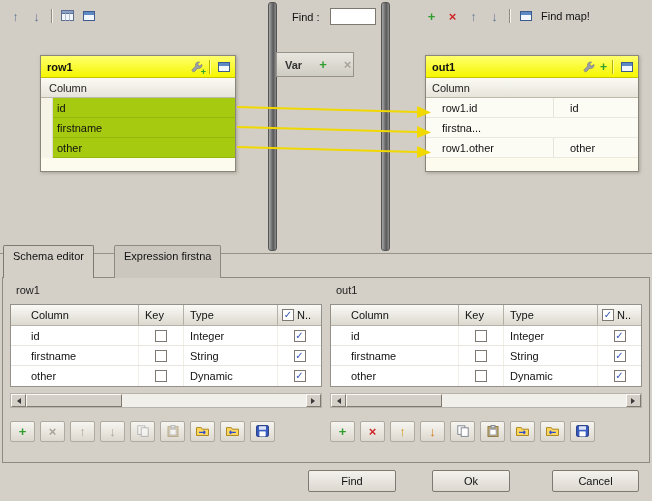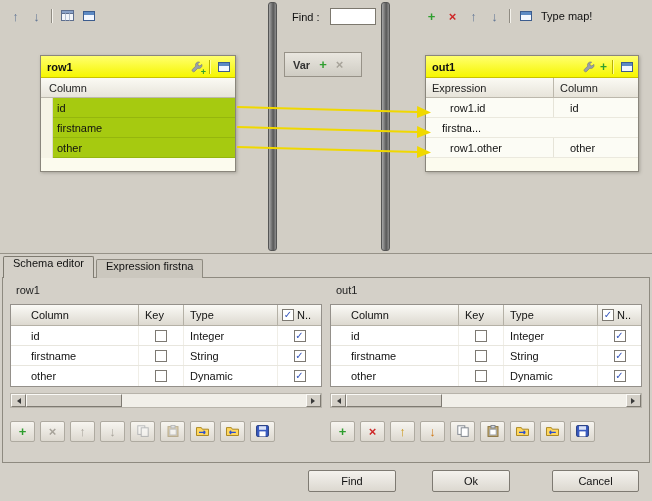--- a/index.html
+++ b/index.html
@@ -12,47 +12,47 @@
 .maplink{stroke:#f0d800;stroke-width:2}
 .tb{position:absolute;display:flex;align-items:center;gap:2px;z-index:3}
 .tb-btn{min-width:19px;height:18px;display:flex;align-items:center;justify-content:center;border-radius:2px}
 .glyph{font-weight:bold;font-size:13px;line-height:1}
 .g-blue{color:#5f7494}.g-green{color:#2f9e2f}.g-red{color:#ce2727}.g-dim{color:#a7a39a}
 .g-gold{color:#c9930f}.g-orange{color:#cf7714}
 .vsep{width:2px;height:14px;border-left:1px solid #8f8b82;border-right:1px solid #f4f2ec;margin:0 3px}
 .automap{padding:0 4px}
 .findrow{position:absolute;left:292px;top:8px;display:flex;align-items:center;gap:10px;z-index:3}
 .find-input{width:46px;height:17px;border:1px solid #7c786e;background:#fff;font:11px "Liberation Sans",sans-serif;padding:0 2px;outline:none}
-.var-panel{position:absolute;left:284px;top:52px;width:78px;height:25px;display:flex;align-items:center;gap:9px;padding:0 8px;background:linear-gradient(#e9e6df,#cfccc3);border:1px solid #979288;z-index:3}
+.var-panel{position:absolute;left:276px;top:52px;width:78px;height:25px;display:flex;align-items:center;gap:17px;padding:0 8px;background:linear-gradient(#e9e6df,#cfccc3);border:1px solid #979288;z-index:3}
 .var-lbl{font-weight:bold;color:#333}
 .map-table{position:absolute;top:55px;border:1px solid #8a867c;background:#fdfdf6;z-index:2;box-shadow:1px 1px 3px rgba(80,80,70,.35)}
 .row1-t{left:40px;width:196px}
 .out1-t{left:425px;width:214px}
 .mt-title{height:22px;display:flex;align-items:center;padding:0 4px 0 6px;background:linear-gradient(#ffff6e,#f6f600);border-bottom:1px solid #c9c200}
 .mt-name{font-weight:bold;flex:1}
 .mt-icons{display:flex;align-items:center;gap:3px}
 .mt-icons .vsep{border-left-color:#b9b200;border-right-color:#ffff9a;margin:0 2px}
 .iconbox{position:relative;display:flex;align-items:center;justify-content:center;width:15px;height:14px}
 .mini-plus{position:absolute;right:-2px;bottom:-3px;font-size:9px;font-weight:bold;color:#2f9e2f}
 .winicon{display:inline-block;width:12px;height:10px;border:1px solid #3c5c8e;background:linear-gradient(#5d8ac4 0 3px,#f3f7ff 3px)}
 .mt-colhead{height:20px;display:flex;align-items:center;background:linear-gradient(#fbfaf4,#e7e4da);border-bottom:1px solid #bcb8ac;color:#222}
 .row1-t .mt-colhead{padding-left:8px}
 .hc{height:100%;display:flex;align-items:center;padding-left:6px}
 .hc.exp{width:128px;border-right:1px solid #bcb8ac}
 .hc.col{flex:1}
 .mt-row{height:20px;display:flex;align-items:stretch}
 .row1-t .gutter{width:12px;background:#f6f4e6;border-right:1px solid #dedccb}
 .row1-t .cell{flex:1;display:flex;align-items:center;padding-left:4px;background:#a6ca10;border-bottom:1px solid #95b60d}
 .out1-t .mt-row{background:#fcfcf5;border-bottom:1px solid #ebe9de}
-.out1-t .ec{width:128px;display:flex;align-items:center;padding-left:24px;border-right:1px solid #e6e4d8}
+.out1-t .ec{width:128px;display:flex;align-items:center;padding-left:16px;border-right:1px solid #e6e4d8}
 .out1-t .cc{flex:1;display:flex;align-items:center;padding-left:16px;overflow:hidden;white-space:nowrap}
 .mt-footer{height:13px;background:#fcfbee}
 
 .tabbar{position:absolute;left:3px;top:256px;height:22px;display:flex;align-items:flex-end;z-index:2}
-.tab{height:19px;display:flex;align-items:flex-start;padding:0 9px;background:#cbc7be;border:1px solid #8e8a80;border-bottom:none;margin-right:2px;border-radius:2px 2px 0 0}
+.tab{height:19px;display:flex;align-items:flex-end;padding:16px 9px;background:#cbc7be;border:1px solid #8e8a80;border-bottom:none;margin-right:20px;border-radius:2px 2px 0 0}
 .tab.active{height:22px;background:#d4d0c8;position:relative;z-index:3;border-color:#7e7a70}
 .tab-panel{position:absolute;left:2px;top:277px;width:648px;height:186px;border:1px solid #8e8a80;background:#d4d0c8}
 .schema-title{position:absolute;top:284px;color:#222}
 .schema-table{position:absolute;top:304px;width:312px;border:1px solid #94908a;background:#fff}
 .st-header{display:flex;height:21px;background:linear-gradient(#fbfaf6,#ddd9d0);border-bottom:1px solid #b5b1a6}
 .st-header>div{display:flex;align-items:center;padding-left:6px;border-right:1px solid #b5b1a6}
 .st-row{display:flex;height:20px;background:#fff;border-bottom:1px solid #e8e6de}
 .st-row:last-child{border-bottom:none}
 .st-row>div{display:flex;align-items:center;padding-left:6px;border-right:1px solid #f0eee7}
 .w-col{width:128px;padding-left:20px!important}
@@ -127,21 +127,21 @@
       <span class="tb-btn">
           <span class="glyph g-blue">↑</span>
         </span>
       <span class="tb-btn">
           <span class="glyph g-blue">↓</span>
         </span>
       <span class="vsep"></span>
       <span class="tb-btn">
           <span class="winicon"></span>
         </span>
-      <span class="automap">Type map!</span>
+      <span class="automap">Find map!</span>
     </div>
 
     <div class="map-table row1-t">
       <div class="mt-title">
         <span class="mt-name">row1</span>
         <span class="mt-icons">
           <span class="iconbox">
               <svg width="12" height="12" viewBox="0 0 12 12">
                 <path d="M10.9 3.4 A3.1 3.1 0 0 1 6.8 7.2 L3.5 10.5 A1.5 1.5 0 0 1 1.4 8.4 L4.7 5.1 A3.1 3.1 0 0 1 8.6 1.1 L6.9 2.8 L7.2 4.6 L9 4.9 Z" fill="#9aa1ab" stroke="#6b7280" stroke-width="0.6"></path>
               </svg>
@@ -181,21 +181,20 @@
               </svg>
             </span>
           <span class="glyph g-green" style="font-size:12px">+</span>
           <span class="vsep"></span>
           <span class="iconbox">
               <span class="winicon"></span>
             </span>
         </span>
       </div>
       <div class="mt-colhead">
-        <span class="hc exp">Expression</span>
         <span class="hc col">Column</span>
       </div>
       <div class="mt-row">
           <span class="ec">row1.id</span>
           <span class="cc">id</span>
         </div>
       <div class="mt-row">
           <span class="cc">firstna...</span>
         </div>
       <div class="mt-row">

